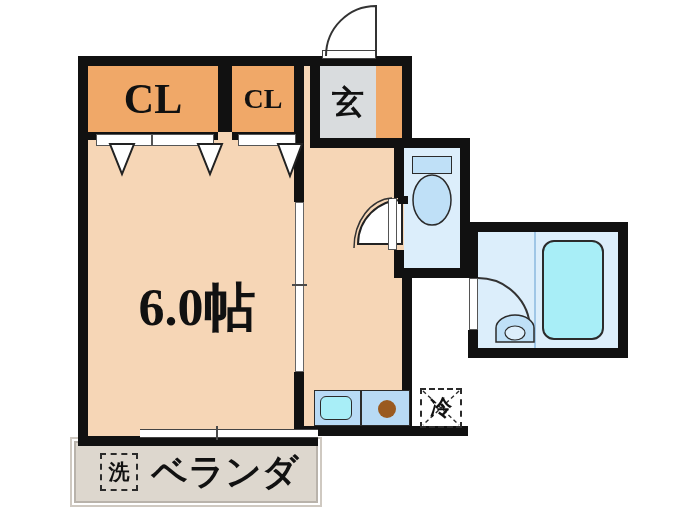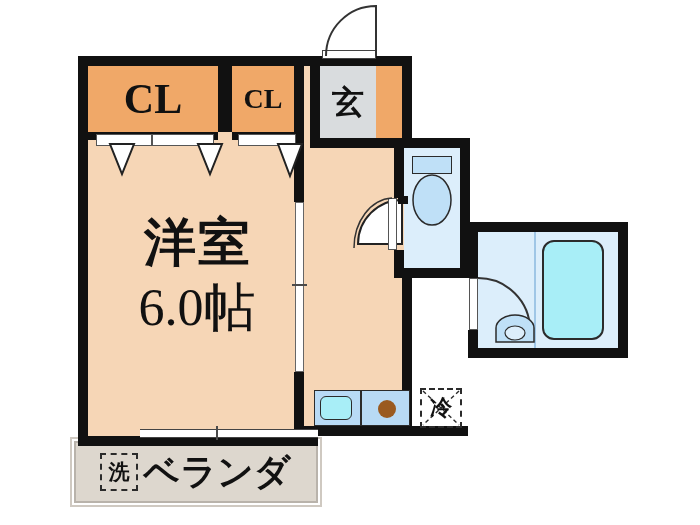--- a/index.html
+++ b/index.html
@@ -22,21 +22,21 @@
   .white{background:#ffffff;}
   svg{display:block;overflow:visible;}
 </style>
 </head>
 <body>
 
 <div id="plan">
 
   <div class="abs veranda" style="left:74px;top:441px;width:244px;height:62px;border:2px solid #b9b3ab;"></div>
   <div class="abs" style="left:70px;top:437px;width:252px;height:70px;border:2px solid #cfc9c1;"></div>
-  <div class="abs lbl serif" style="left:132px;top:449px;width:170px;height:46px;font-size:36px;font-weight:700;">ベランダ</div>
+  <div class="abs lbl serif" style="left:140px;top:449px;width:170px;height:46px;font-size:36px;font-weight:700;">ベランダ</div>
 
   <div class="abs dashbox" style="left:100px;top:453px;width:38px;height:38px;"></div>
   <div class="abs lbl serif" style="left:100px;top:453px;width:38px;height:38px;font-size:21px;font-weight:700;">洗</div>
 
   <div class="abs floor" style="left:88px;top:66px;width:216px;height:370px;"></div>
 
   <div class="abs floor" style="left:304px;top:66px;width:108px;height:370px;"></div>
 
   <div class="abs tile" style="left:320px;top:66px;width:56px;height:72px;"></div>
 
@@ -142,17 +142,16 @@
   <svg class="abs" style="left:420px;top:388px;width:42px;height:40px;">
     <line x1="3" y1="3" x2="39" y2="37" stroke="#2b2b2b" stroke-width="1.4" stroke-dasharray="4 3"></line>
     <line x1="39" y1="3" x2="3" y2="37" stroke="#2b2b2b" stroke-width="1.4" stroke-dasharray="4 3"></line>
   </svg>
   <div class="abs lbl serif" style="left:420px;top:388px;width:42px;height:40px;font-size:22px;font-weight:700;">冷</div>
 
   <div class="abs lbl serif" style="left:88px;top:66px;width:130px;height:66px;font-size:42px;font-weight:700;">CL</div>
   <div class="abs lbl serif" style="left:232px;top:66px;width:62px;height:66px;font-size:28px;font-weight:700;">CL</div>
   <div class="abs lbl serif" style="left:320px;top:66px;width:56px;height:72px;font-size:32px;font-weight:700;">玄</div>
 
-  <div class="abs lbl serif" style="left:110px;top:215px;width:176px;height:56px;font-size:52px;font-weight:700;letter-spacing:2px;">洋室</div>
-  <div class="abs lbl serif" style="left:104px;top:280px;width:186px;height:56px;font-size:52px;font-weight:400;">6.0帖</div>
+  <div class="abs lbl serif" style="left:104px;top:280px;width:186px;height:56px;font-size:52px;font-weight:700;">6.0帖</div>
 
 
 </div>
 
 </body></html>

